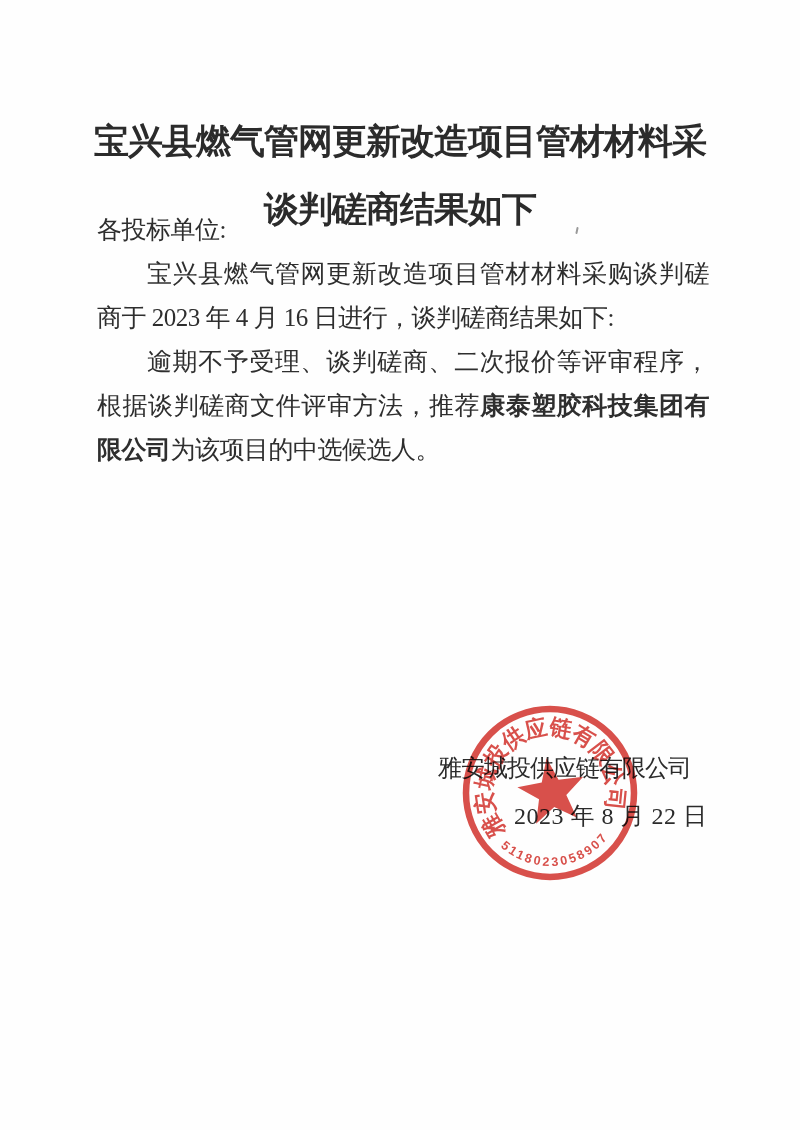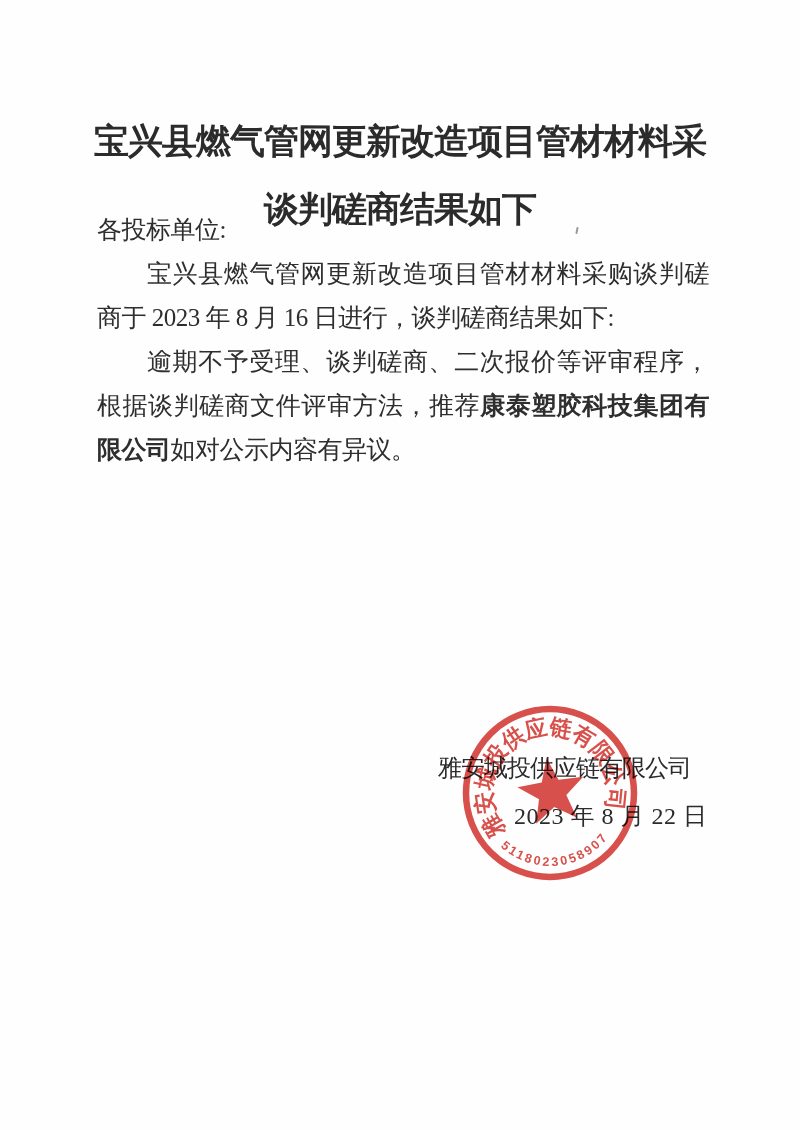--- a/index.html
+++ b/index.html
@@ -97,22 +97,22 @@
 
   <h1 class="doc-title">
     <span class="title-line">宝兴县燃气管网更新改造项目管材材料采</span>
     <span class="title-line">谈判磋商结果如下</span>
   </h1>
 
   <span class="scan-artifact"></span>
 
   <div class="doc-body">
     <p class="salutation">各投标单位:</p>
-    <p><span>宝兴县燃气管网更新改造项目管材材料采购谈判磋商于 2023 年 8 月 16 日进行，谈判磋商结果如下:</span></p>
-    <p><span>逾期不予受理、谈判磋商、二次报价等评审程序，根据谈判磋商文件评审方法，推荐</span><span class="seg-bold">康泰塑胶科技集团有限公司</span><span>如对公示内容有异议。</span></p>
+    <p><span>宝兴县燃气管网更新改造项目管材材料采购谈判磋商于 2023 年 4 月 16 日进行，谈判磋商结果如下:</span></p>
+    <p><span>逾期不予受理、谈判磋商、二次报价等评审程序，根据谈判磋商文件评审方法，推荐</span><span class="seg-bold">康泰塑胶科技集团有限公司</span><span>为该项目的中选候选人。</span></p>
   </div>
 
   <div class="signature sig-company">雅安城投供应链有限公司</div>
   <div class="signature sig-date">2023 年 8 月 22 日</div>
 
   <div class="seal">
     <svg width="200" height="200" viewBox="0 0 200 200">
       <circle cx="100" cy="100" r="84" fill="none" stroke-width="6.5" stroke="#d6413b"></circle>
       <g transform="rotate(-9 100 100)">
         <polygon points="102,65 110.5,88.3 135.3,89.2 115.8,104.5 122.6,128.3 102,114.5 81.4,128.3 88.2,104.5 68.7,89.2 93.5,88.3" fill="#d6413b"></polygon>

